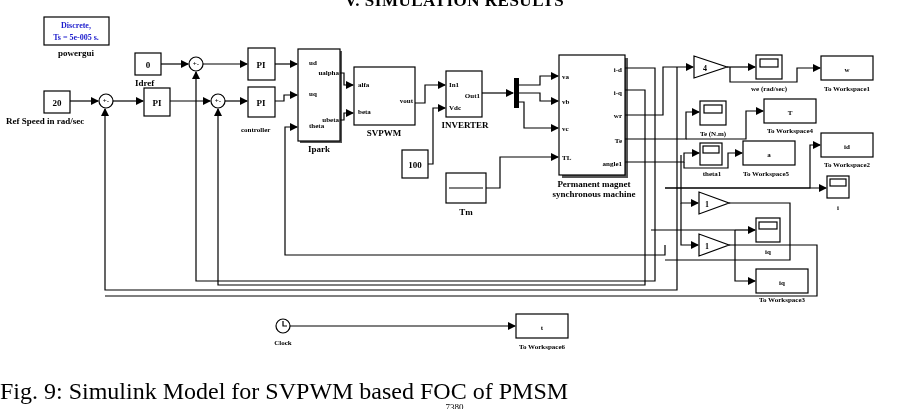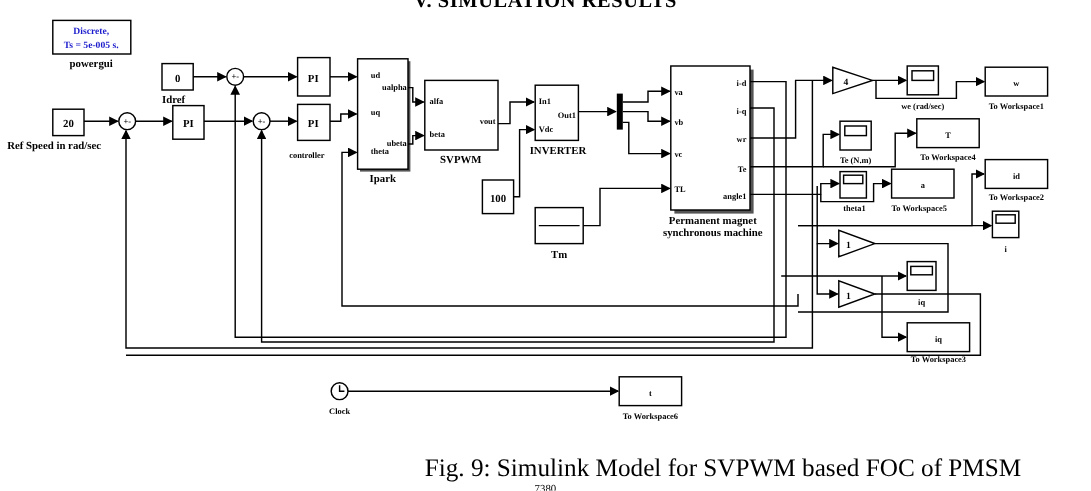--- a/index.html
+++ b/index.html
@@ -6,21 +6,21 @@
   body { width:909px; height:409px; position:relative; overflow:hidden; font-family:"Liberation Serif", serif; }
   .heading { position:absolute; left:0; width:909px; top:-9px; text-align:center; font-size:17px; font-weight:bold; letter-spacing:0.5px; color:#000; }
   svg#diagram { position:absolute; left:0; top:0; }
   .blk { fill:#ffffff; stroke:#000; stroke-width:1.2; }
   .shadow { fill:#555; }
   .w { fill:none; stroke:#000; stroke-width:1.2; }
   .lbl { font-family:"Liberation Serif", serif; font-size:9px; font-weight:bold; fill:#000; }
   .plbl { font-family:"Liberation Serif", serif; font-size:7px; font-weight:bold; fill:#000; }
   .glbl { font-family:"Liberation Serif", serif; font-size:8px; font-weight:bold; fill:#000; }
   .pg { font-family:"Liberation Serif", serif; font-size:8px; font-weight:bold; fill:#1a1acc; }
-  .caption { position:absolute; left:0; width:851px; top:378px; text-align:right; font-size:21px; color:#000; font-family:"Liberation Serif", serif; }
+  .caption { position:absolute; left:0; width:851px; top:378px; text-align:left; font-size:24px; color:#000; font-family:"Liberation Serif", serif; }
   .pgnum { position:absolute; left:0; width:909px; top:402px; text-align:center; font-size:9px; color:#000; font-family:"Liberation Serif", serif; }
 </style>
 </head>
 <body>
 
 <div class="heading">V. SIMULATION RESULTS</div>
 
 <svg id="diagram" width="909" height="375" viewBox="0 0 909 375">
   <defs>
     <marker id="ah" markerWidth="8" markerHeight="8" refX="7" refY="4" orient="auto" markerUnits="userSpaceOnUse">

